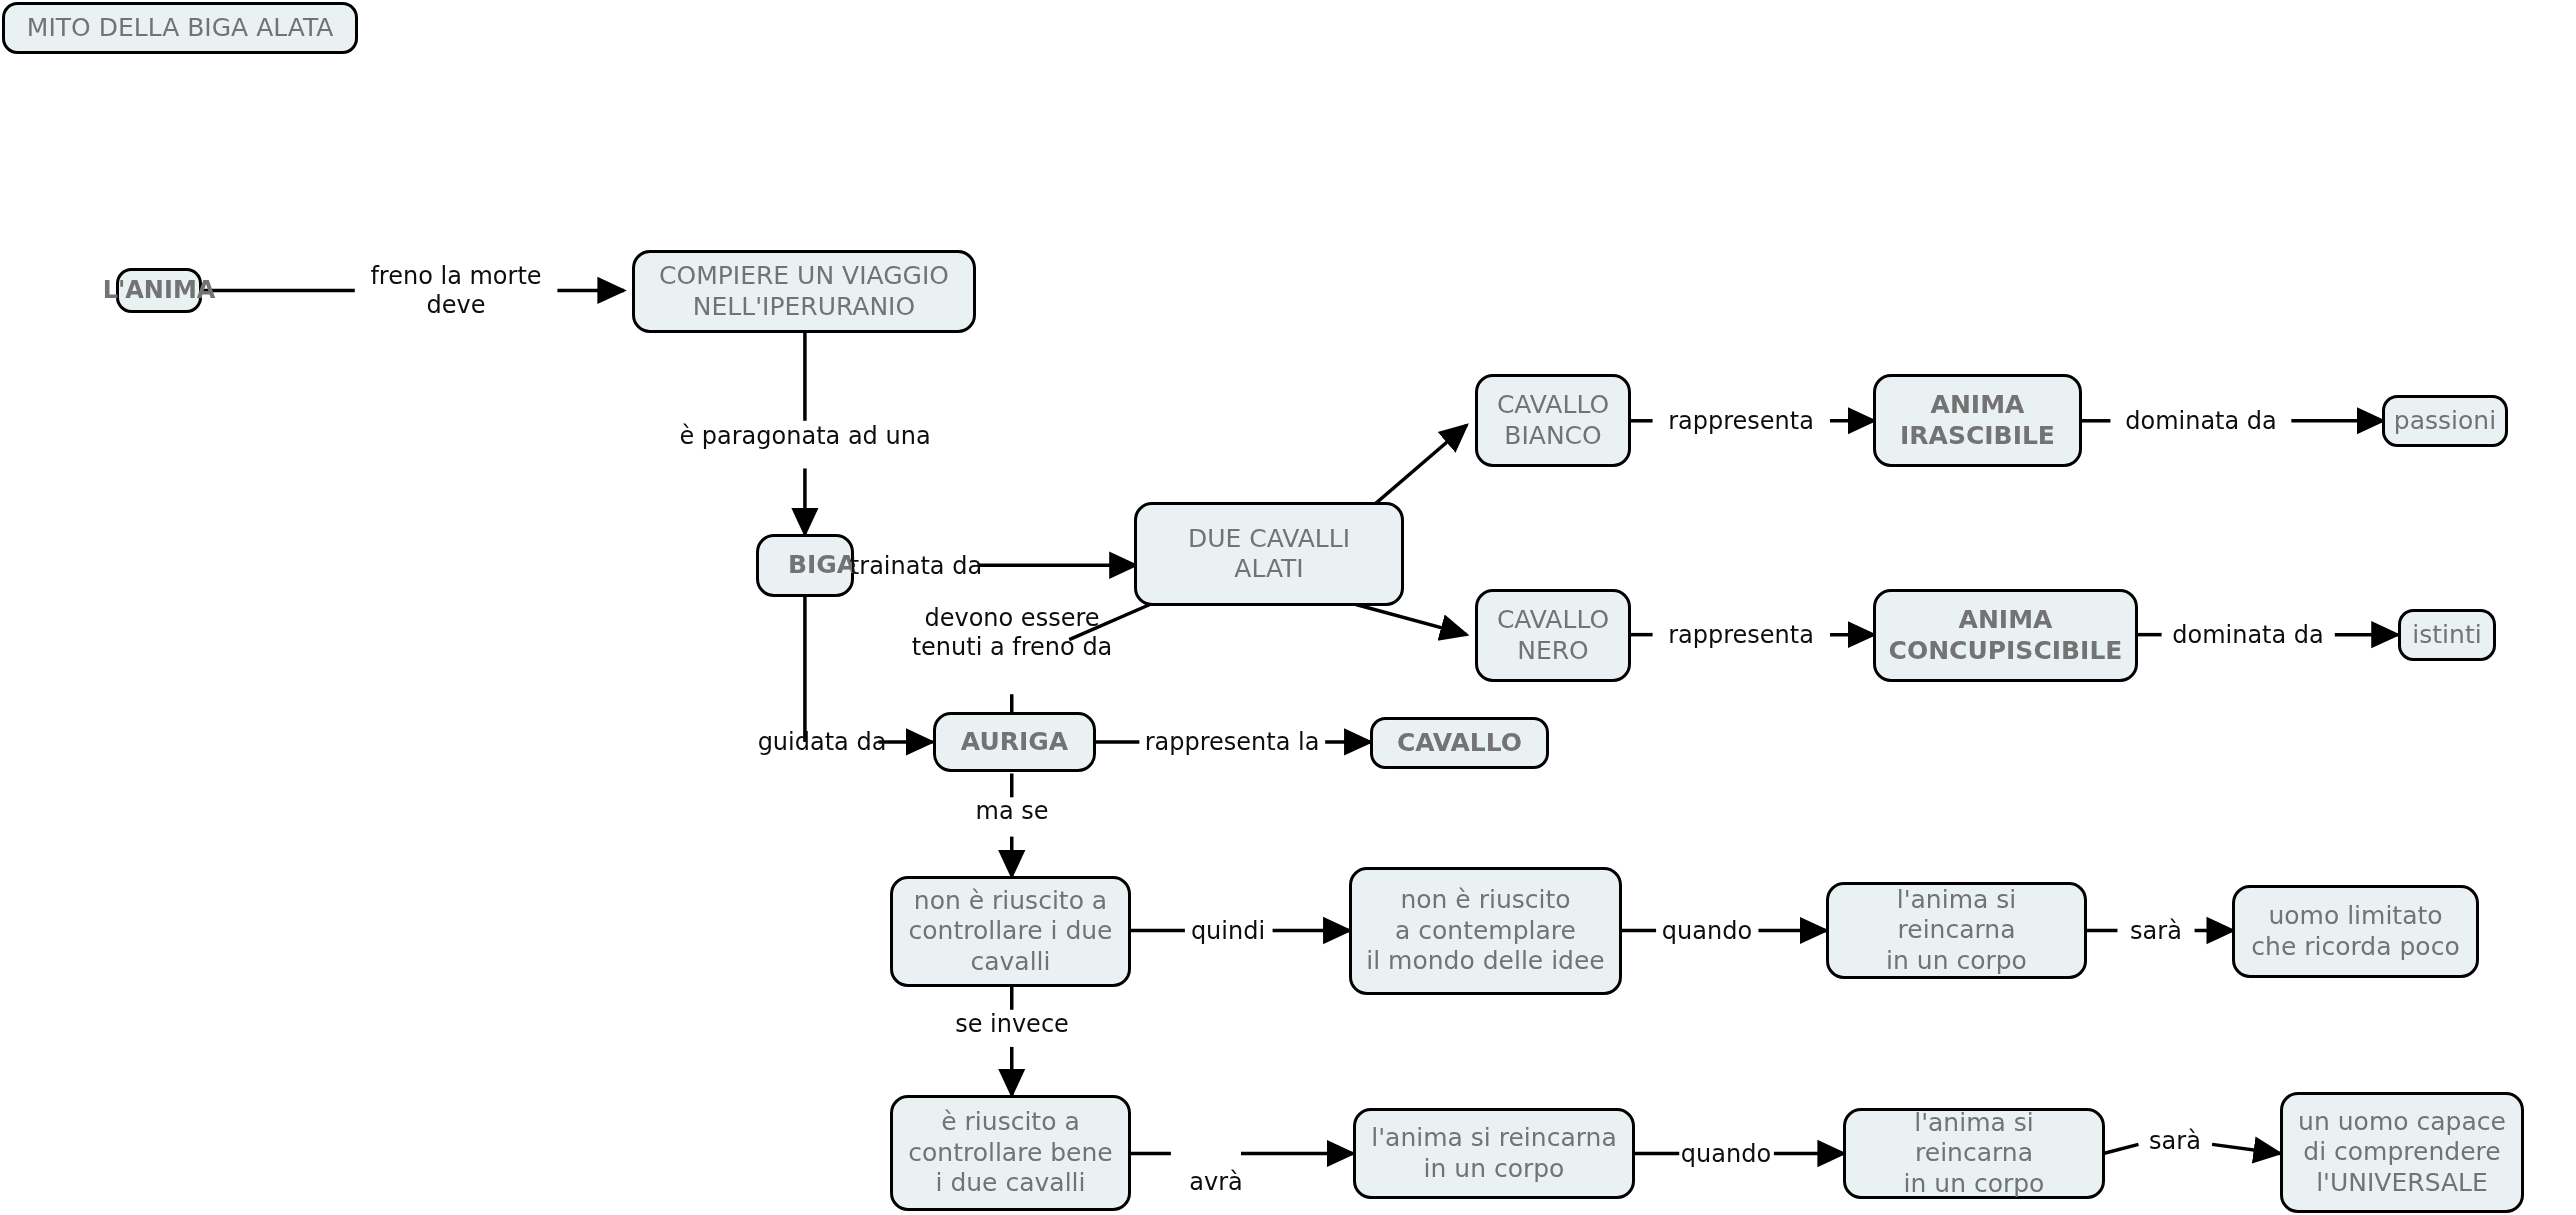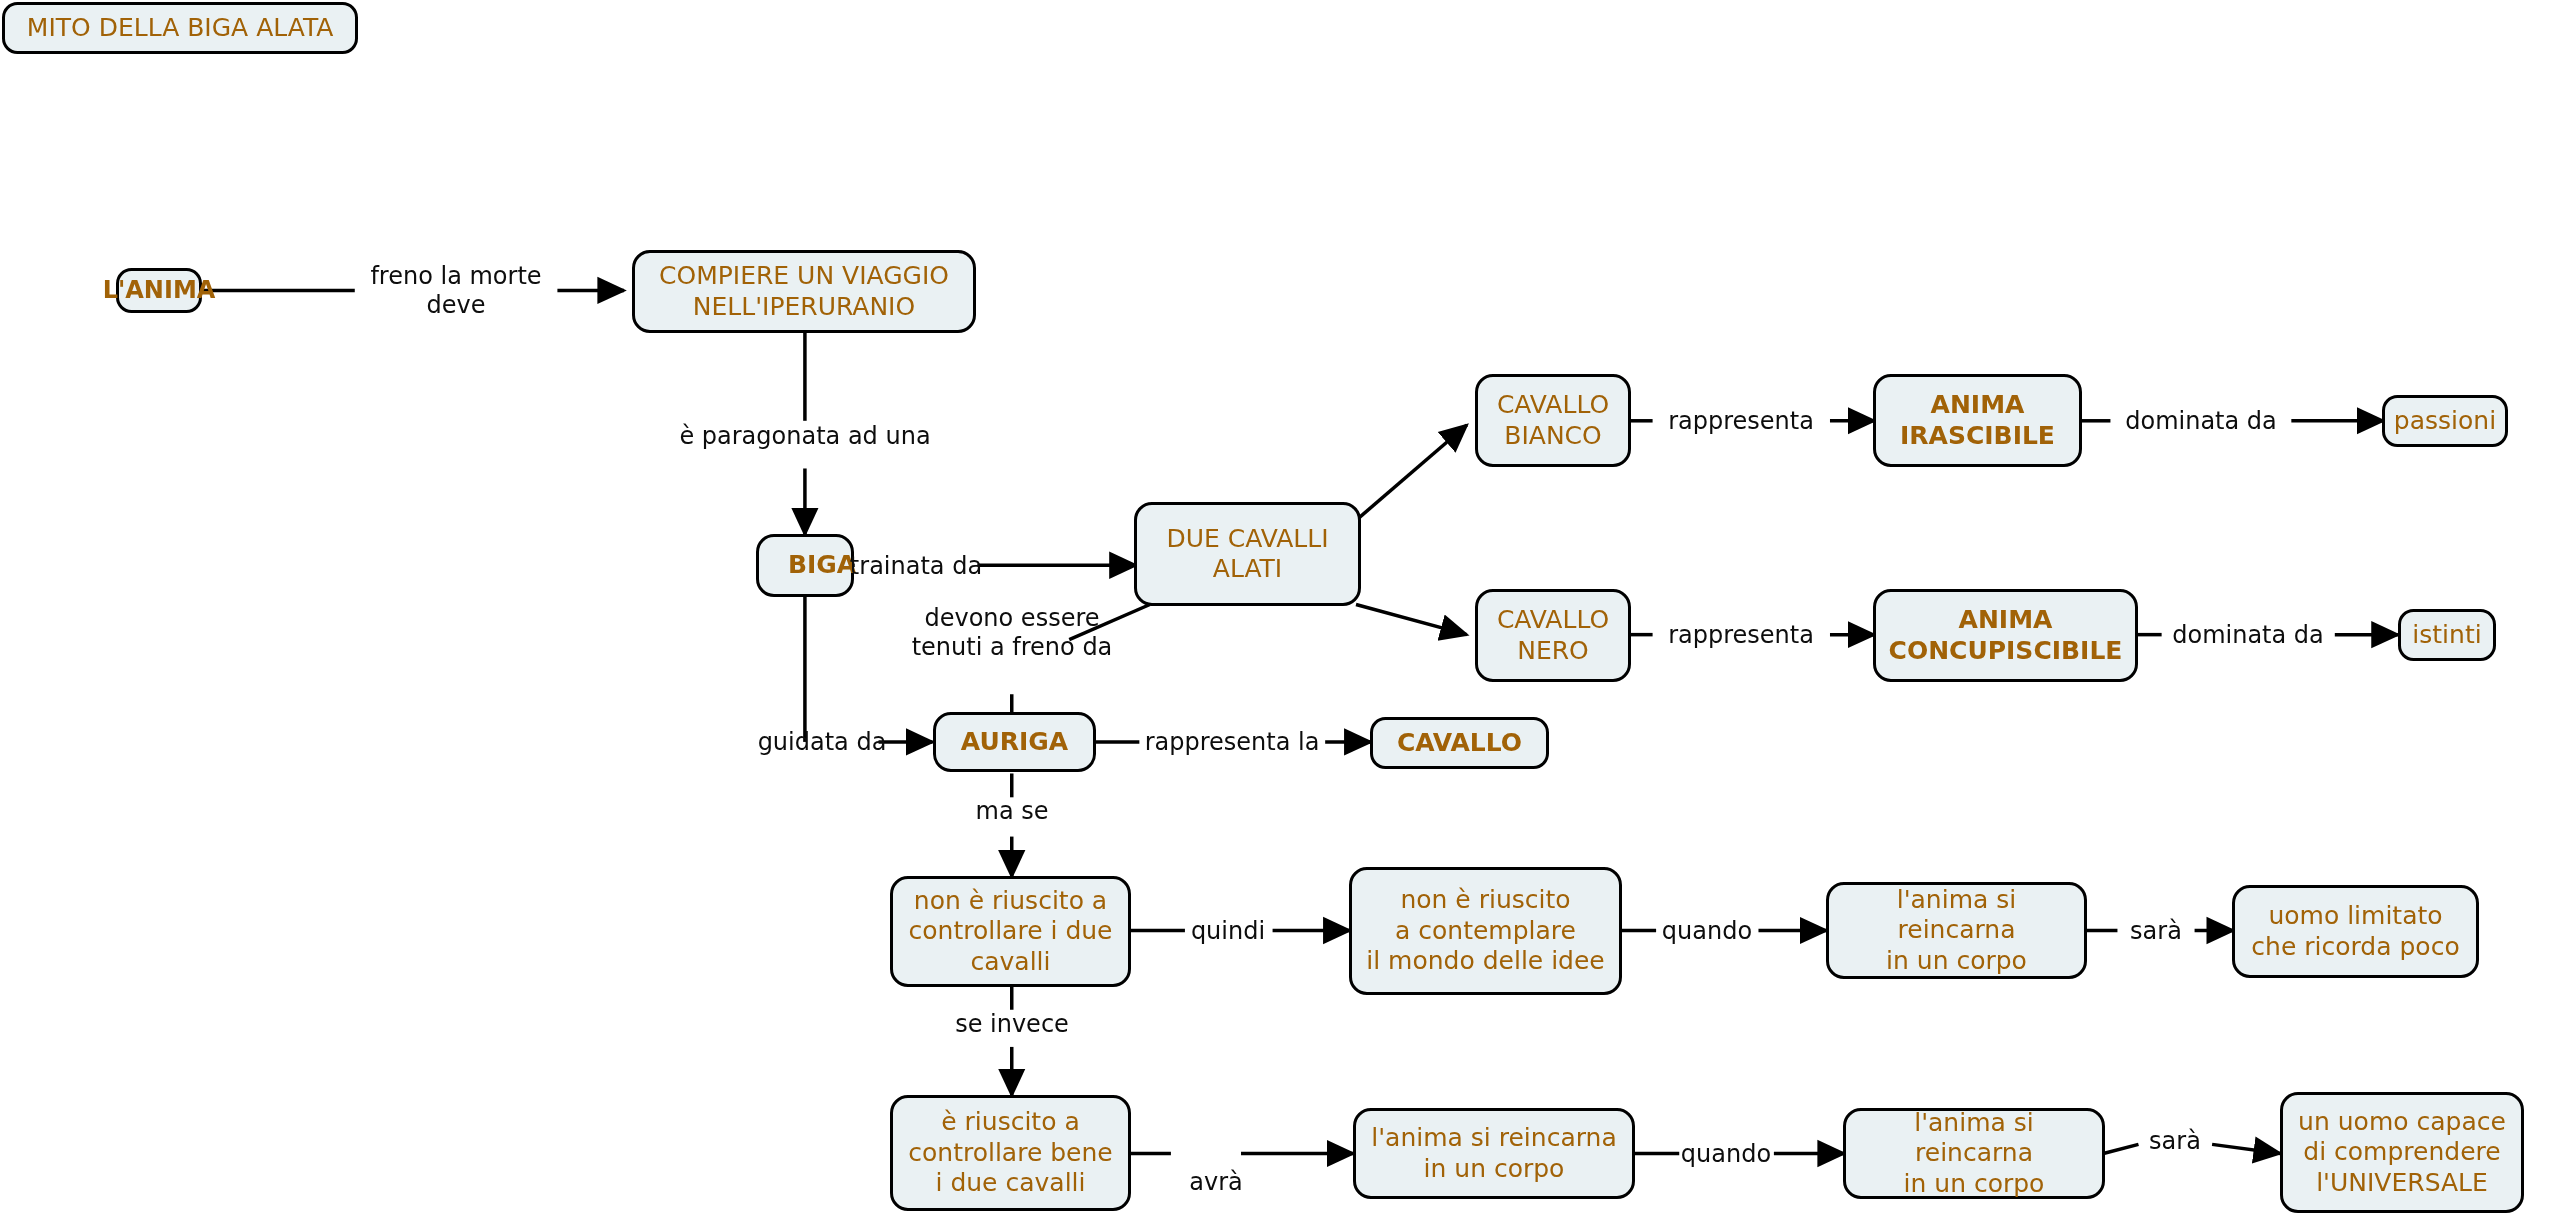--- a/index.html
+++ b/index.html
@@ -28,21 +28,21 @@
   .node {
     position: absolute;
     box-sizing: border-box;
     background: #eaf1f3;
     border: 3.5px solid #000000;
     border-radius: 18px;
     display: flex;
     align-items: center;
     justify-content: center;
     text-align: center;
-    color: #a16207;
+    color: #737373;
     font-size: 25px;
     line-height: 1.22;
     padding: 2.8px 9.8px;
     z-index: 5;
   }
   .node.bold { font-weight: bold; }
   .label {
     position: absolute;
     color: #0d0d0d;
     font-size: 24px;
@@ -129,21 +129,21 @@
 
   <div class="node" style="left:2.1px; top:2.1px; width:356px; height:52px; font-size:25px; border-radius:15.4px;">MITO DELLA BIGA ALATA</div>
 
   <div class="node bold" style="left:116px; top:268px; width:86px; height:45px; font-size:24px; border-radius:15.4px;">L'ANIMA</div>
 
   <div class="node" style="left:632px; top:250px; width:344px; height:83px; white-space:pre-line;">COMPIERE UN VIAGGIO
 NELL'IPERURANIO</div>
 
   <div class="node bold" style="left:756px; top:534px; width:98px; height:63px; font-size:25px;padding-left:44px;">BIGA</div>
 
-  <div class="node" style="left:1134px; top:502px; width:227px; height:104px; white-space:pre-line;">DUE CAVALLI
+  <div class="node" style="left:1134px; top:502px; width:270px; height:104px; white-space:pre-line;">DUE CAVALLI
 ALATI</div>
 
   <div class="node" style="left:1475px; top:374px; width:156px; height:93px; white-space:pre-line;">CAVALLO
 BIANCO</div>
 
   <div class="node" style="left:1475px; top:589px; width:156px; height:93px; white-space:pre-line;">CAVALLO
 NERO</div>
 
   <div class="node bold" style="left:1873px; top:374px; width:209px; height:93px; white-space:pre-line;">ANIMA
 IRASCIBILE</div>

